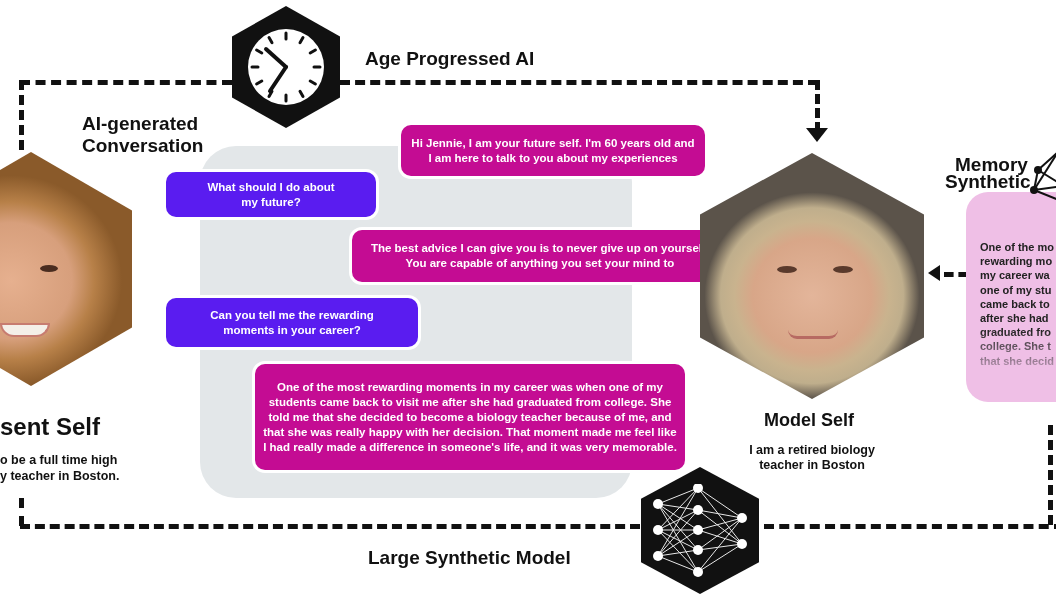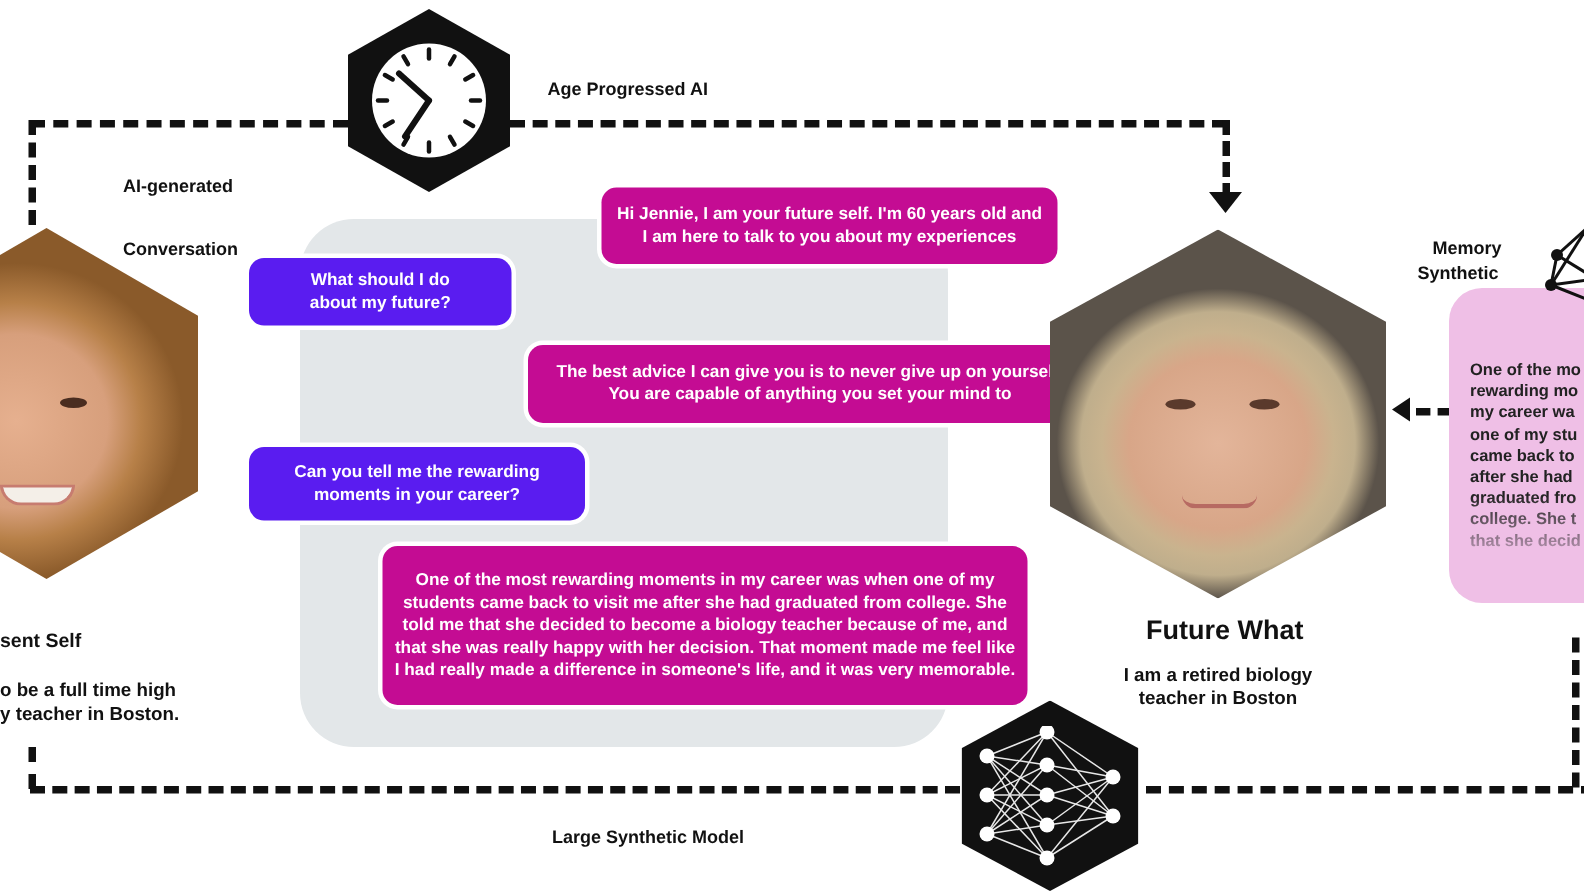--- a/index.html
+++ b/index.html
@@ -1,21 +1,21 @@
 <!DOCTYPE html>
 <html><head>
 <meta charset="utf-8">
 <style>
   html,body{margin:0;padding:0;background:#fff;}
   body{width:1056px;height:594px;position:relative;overflow:hidden;font-family:"Liberation Sans",sans-serif;color:#111;}
   .abs{position:absolute;}
   .dash-h{position:absolute;height:0;border-top:5px dashed #111;}
   .dash-v{position:absolute;width:0;border-left:5px dashed #111;}
   .hex{position:absolute;clip-path:polygon(50% 0%,100% 25%,100% 75%,50% 100%,0% 75%,0% 25%);}
-  .title{position:absolute;font-weight:bold;font-size:12px;color:#111;line-height:22px;}
+  .title{position:absolute;font-weight:bold;font-size:19px;color:#111;line-height:22px;}
   .caption{position:absolute;font-weight:bold;font-size:12.5px;line-height:16px;text-align:center;color:#111;}
   .panel{position:absolute;left:200px;top:146px;width:432px;height:352px;background:#e3e7e9;border-radius:36px;}
   .bubble{position:absolute;color:#fff;font-weight:bold;font-size:11.5px;line-height:15px;text-align:center;border-radius:10px;box-shadow:0 0 0 3px #fff;display:flex;align-items:center;justify-content:center;padding:0 8px;box-sizing:border-box;}
   .me{background:#5a1cf0;}
   .ai{background:#c40c93;}
   .memory{position:absolute;left:966px;top:192px;width:120px;height:210px;background:#efbfe6;border-radius:22px;}
   .memory-text{position:absolute;left:980px;top:240px;width:90px;font-size:11px;line-height:14.2px;font-weight:bold;color:#222;white-space:pre-line;}
   .fade{position:absolute;left:966px;top:330px;width:120px;height:45px;background:linear-gradient(rgba(239,191,230,0),rgba(239,191,230,0.85));}
 </style>
 </head>
@@ -51,43 +51,43 @@
     <line x1="23" y1="10.6" x2="26" y2="15.8"></line>
   </g>
   <g stroke="#111" stroke-width="4" stroke-linecap="round">
     <line x1="40" y1="40" x2="20" y2="22"></line>
     <line x1="40" y1="40" x2="24" y2="64"></line>
   </g>
 </svg>
 
 <div class="title" style="left:365px;top:48px;">Age Progressed AI</div>
 <div class="title" style="left:82px;top:113px;">AI-generated</div>
-<div class="title" style="left:82px;top:135px;margin-top:20px;">Conversation</div>
+<div class="title" style="left:82px;top:135px;">Conversation</div>
 <div class="title" style="left:945px;top:131px;margin-top:40px;">Synthetic</div>
 <div class="title" style="left:955px;top:154px;">Memory</div>
 
 <div class="hex" style="left:-70px;top:152px;width:202px;height:234px;background:radial-gradient(ellipse 55% 45% at 40% 55%,#e6b08f 0%,#d79f7c 55%,#b78048 75%,#8a5a2a 100%);"></div>
 <div class="abs" style="left:40px;top:265px;width:18px;height:7px;border-radius:50%;background:#4a2d20;"></div>
 <div class="abs" style="left:0px;top:323px;width:50px;height:14px;border-radius:0 0 25px 25px;background:#f4efe8;border:2px solid #c77c70;box-sizing:border-box;"></div>
-<div class="title" style="left:0px;top:416px;font-size:13px;">sent Self</div>
+<div class="title" style="left:0px;top:416px;font-size:24px;">sent Self</div>
 <div class="caption" style="left:0px;top:452px;text-align:center;">o be a full time high</div>
 <div class="caption" style="left:0px;top:468px;text-align:center;">y teacher in Boston.</div>
 
 <div class="panel"></div>
 <div class="bubble ai" style="left:374px;top:125px;width:304px;height:51px;margin-left:27px;">Hi Jennie, I am your future self. I'm 60 years old and I am here to talk to you about my experiences</div>
-<div class="bubble me" style="left:166px;top:172px;width:175px;height:45px;padding:0 36px;">What should I do about my future?</div>
+<div class="bubble me" style="left:166px;top:172px;width:210px;height:45px;padding:0 36px;">What should I do about my future?</div>
 <div class="bubble ai" style="left:352px;top:230px;width:376px;height:52px;">The best advice I can give you is to never give up on yourself. You are capable of anything you set your mind to</div>
-<div class="bubble me" style="left:166px;top:298px;width:224px;height:49px;padding:0 18px;">Can you tell me the rewarding moments in your career?</div>
+<div class="bubble me" style="left:166px;top:298px;width:252px;height:49px;padding:0 18px;">Can you tell me the rewarding moments in your career?</div>
 <div class="bubble ai" style="left:255px;top:364px;width:430px;height:106px;padding:0 6px;">One of the most rewarding moments in my career was when one of my students came back to visit me after she had graduated from college. She told me that she decided to become a biology teacher because of me, and that she was really happy with her decision. That moment made me feel like I had really made a difference in someone's life, and it was very memorable.</div>
 
 <div class="hex" style="left:700px;top:153px;width:224px;height:246px;background:radial-gradient(ellipse 48% 42% at 50% 58%,#e3b59a 0%,#d8a688 55%,#c9b38e 72%,#bfae8c 85%,#5b534a 100%);"></div>
 <div class="abs" style="left:777px;top:266px;width:20px;height:7px;border-radius:50%;background:#5a3a2c;"></div>
 <div class="abs" style="left:833px;top:266px;width:20px;height:7px;border-radius:50%;background:#5a3a2c;"></div>
 <div class="abs" style="left:788px;top:330px;width:50px;height:6px;border-bottom:3px solid #b76a62;border-radius:0 0 25px 25px;"></div>
-<div class="title" style="left:764px;top:409px;font-size:18px;">Future What</div>
+<div class="title" style="left:764px;top:409px;font-size:18px;">Model Self</div>
 <div class="caption" style="left:748px;top:442px;width:128px;">I am a retired biology</div>
 <div class="caption" style="left:748px;top:457px;width:128px;">teacher in Boston</div>
 
 <div class="memory"></div>
 <div class="memory-text">One of the mo
 rewarding mo
 my career wa
 one of my stu
 came back to
 after she had

